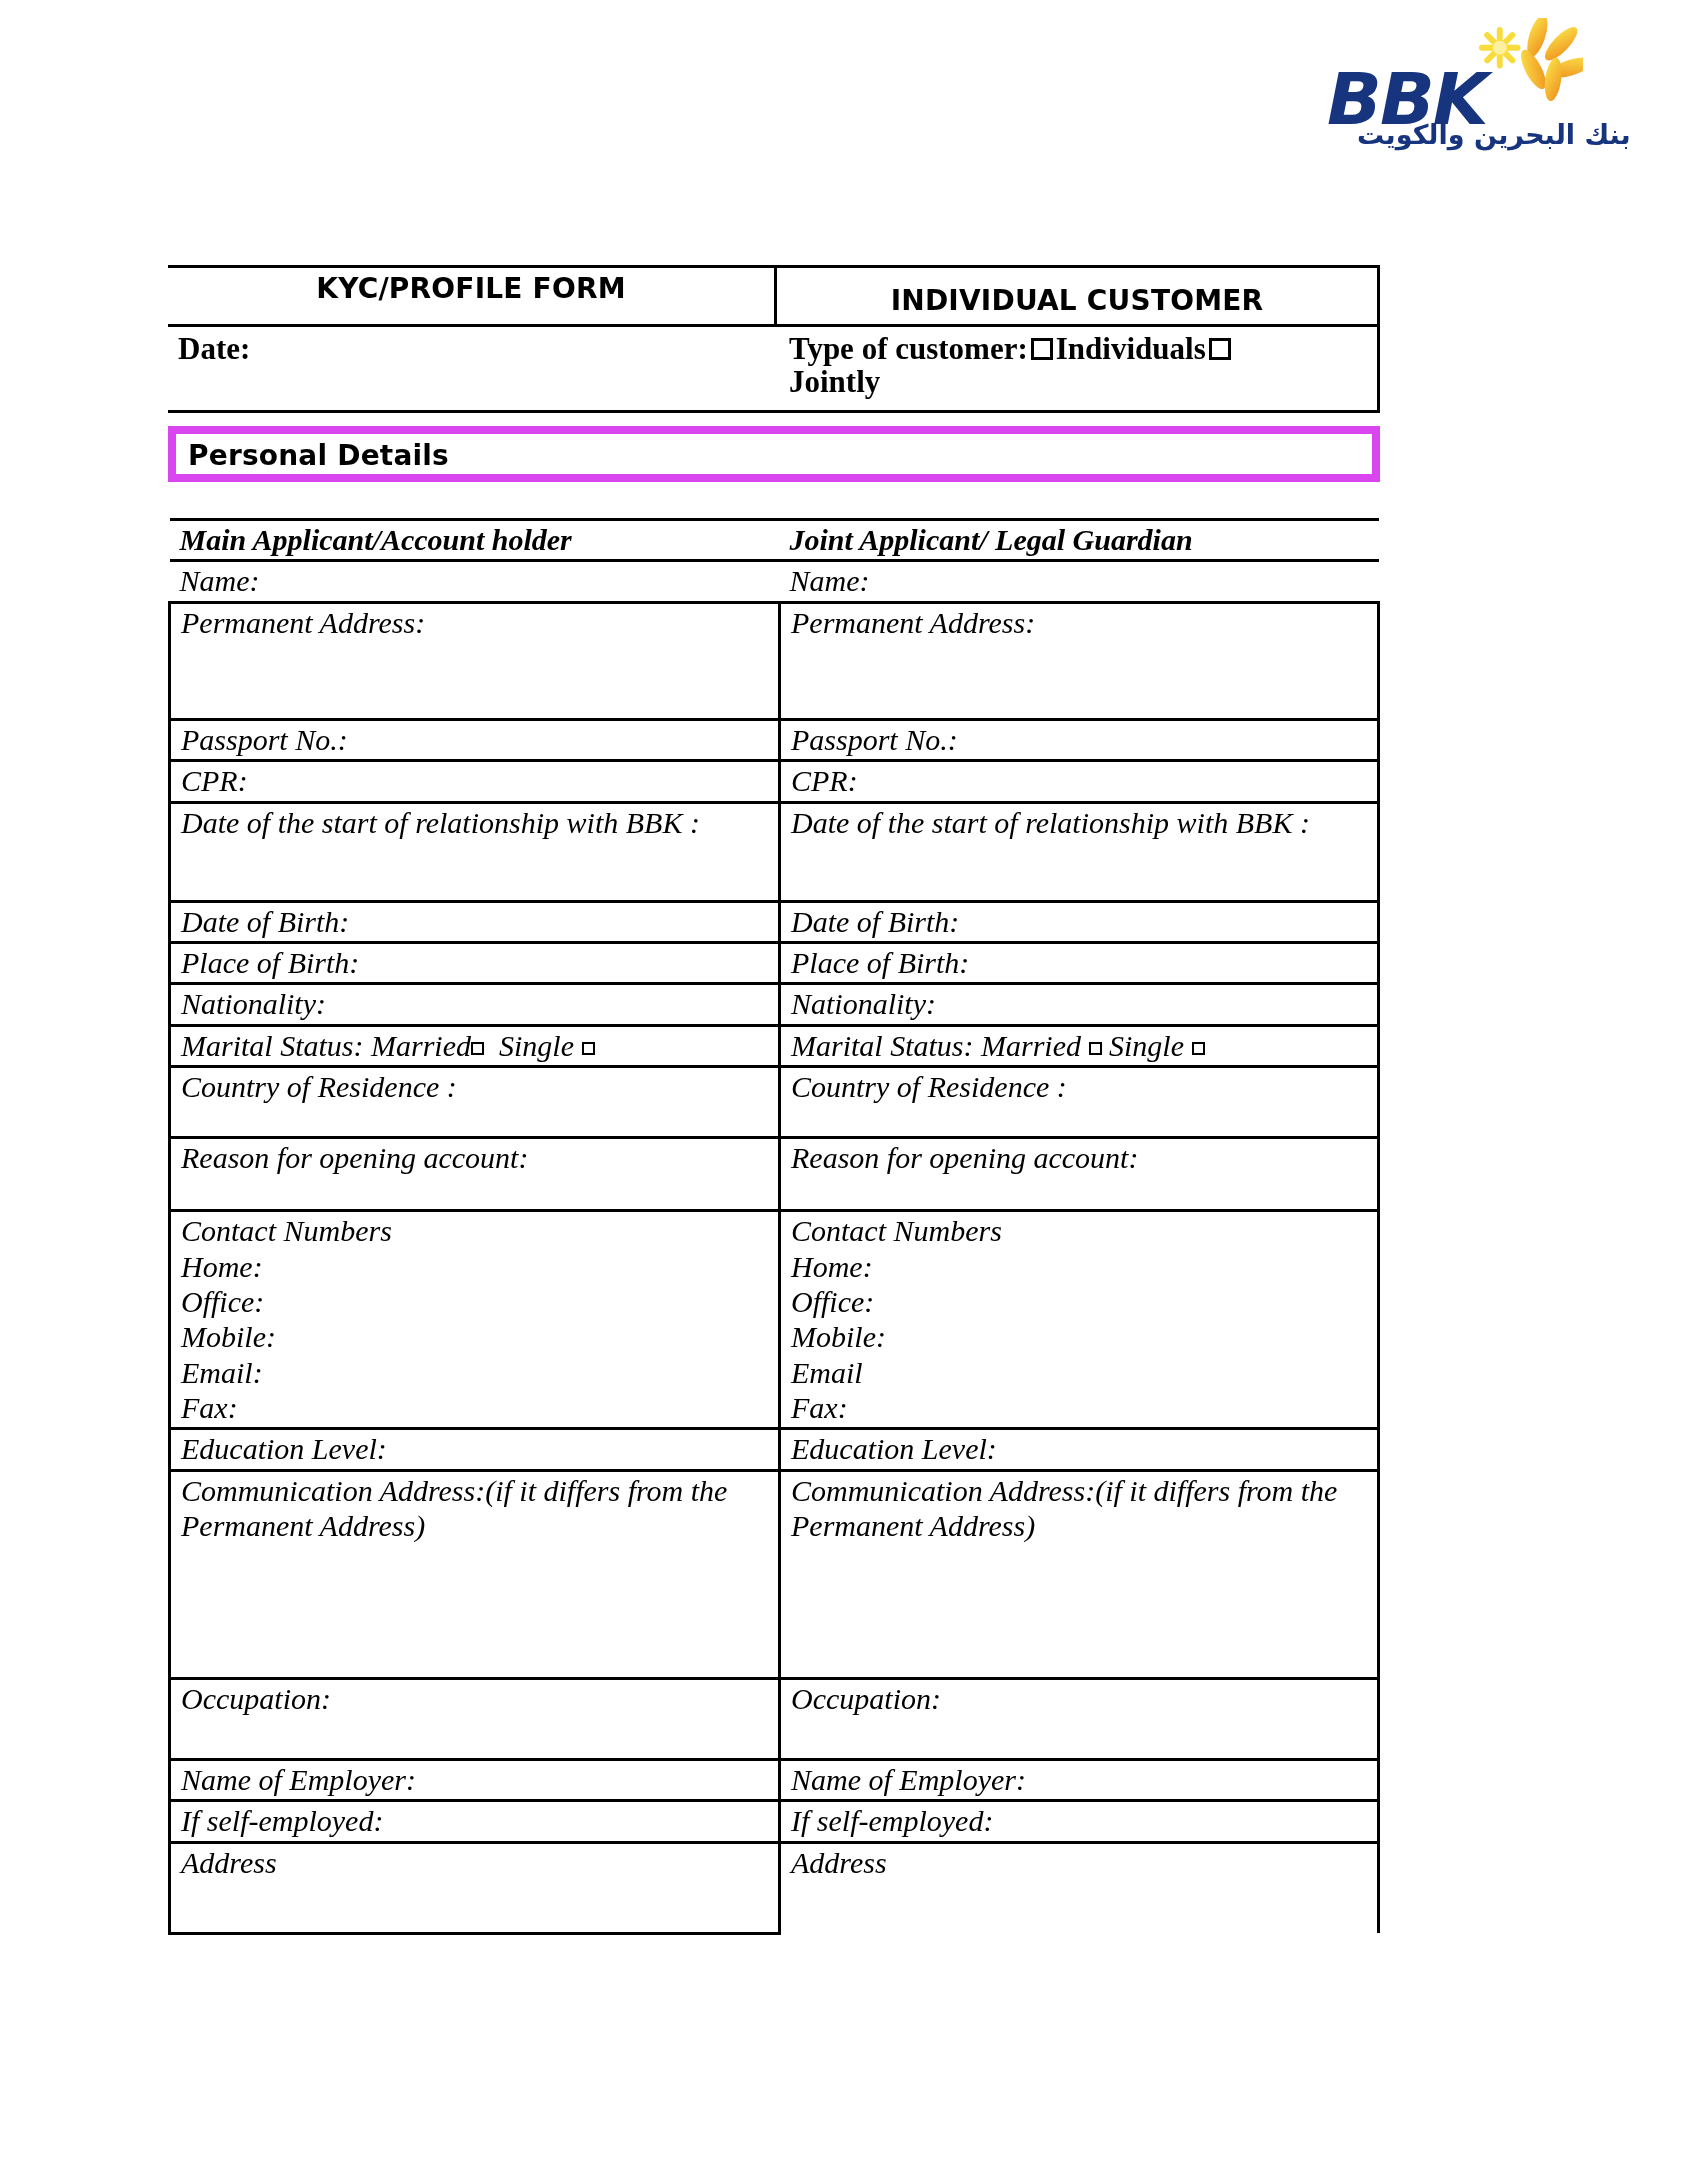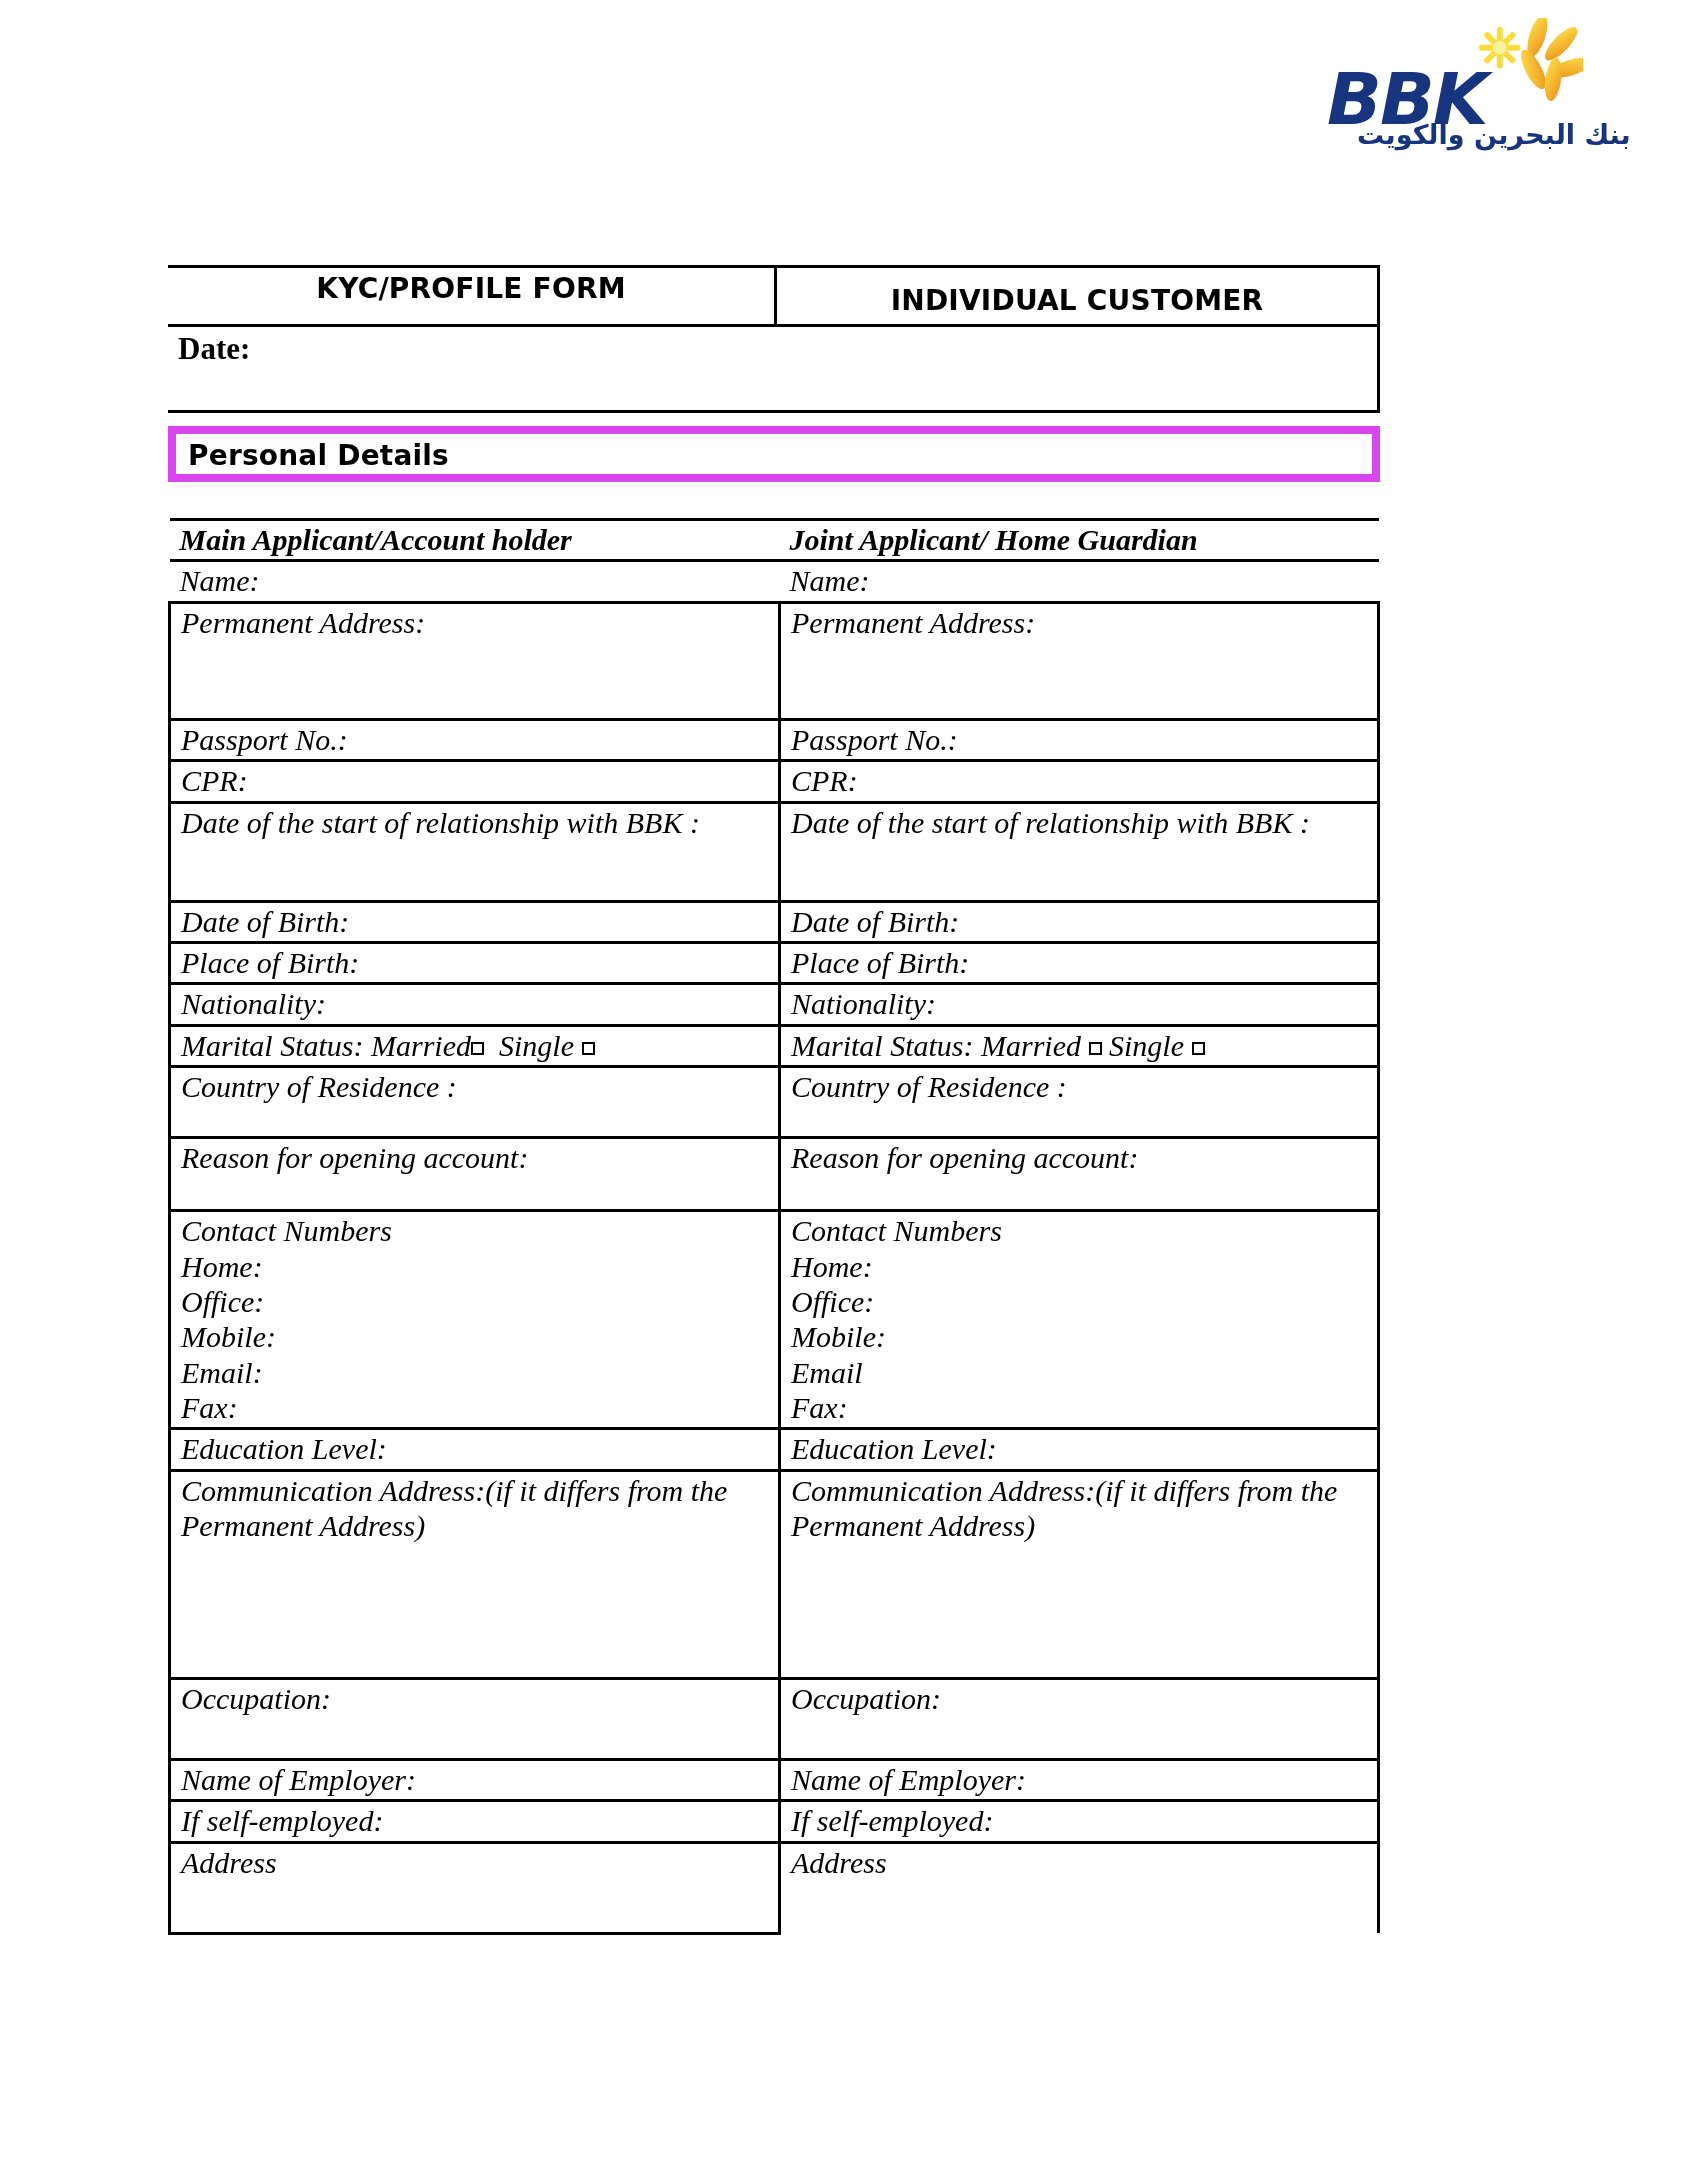--- a/index.html
+++ b/index.html
@@ -209,36 +209,40 @@
 
   <div class="hdr-box">
     <div class="hdr-left sans-head">KYC/PROFILE FORM</div>
     <div class="hdr-right sans-head">INDIVIDUAL CUSTOMER</div>
   </div>
 
   <div class="datebar">
     <div class="datebar-left">
       <span class="bold-serif">Date:</span>
     </div>
+    <div class="datebar-right">
+      <span class="bold-serif">Type of customer:</span><span class="cbx-big"></span><span class="bold-serif">Individuals</span><span class="cbx-big"></span>
+      <div class="bold-serif">Jointly</div>
+    </div>
   </div>
 
   <div class="section-band">
     <span class="sans-head">Personal Details</span>
   </div>
 
   <table id="main-table">
     <colgroup>
         <col style="width:610px">
         <col>
       </colgroup>
     <tbody>
 
       <tr class="rowline noside">
         <td class="c1 tbl-head">Main Applicant/Account holder</td>
-        <td class="c2 tbl-head">Joint Applicant/ Home Guardian</td>
+        <td class="c2 tbl-head">Joint Applicant/ Legal Guardian</td>
       </tr>
 
       <tr class="rowline noside">
         <td class="c1">Name:</td>
         <td class="c2">Name:</td>
       </tr>
 
       <tr class="rowline bordered" style="height:117px">
         <td class="c1">Permanent Address:</td>
         <td class="c2">Permanent Address:</td>

